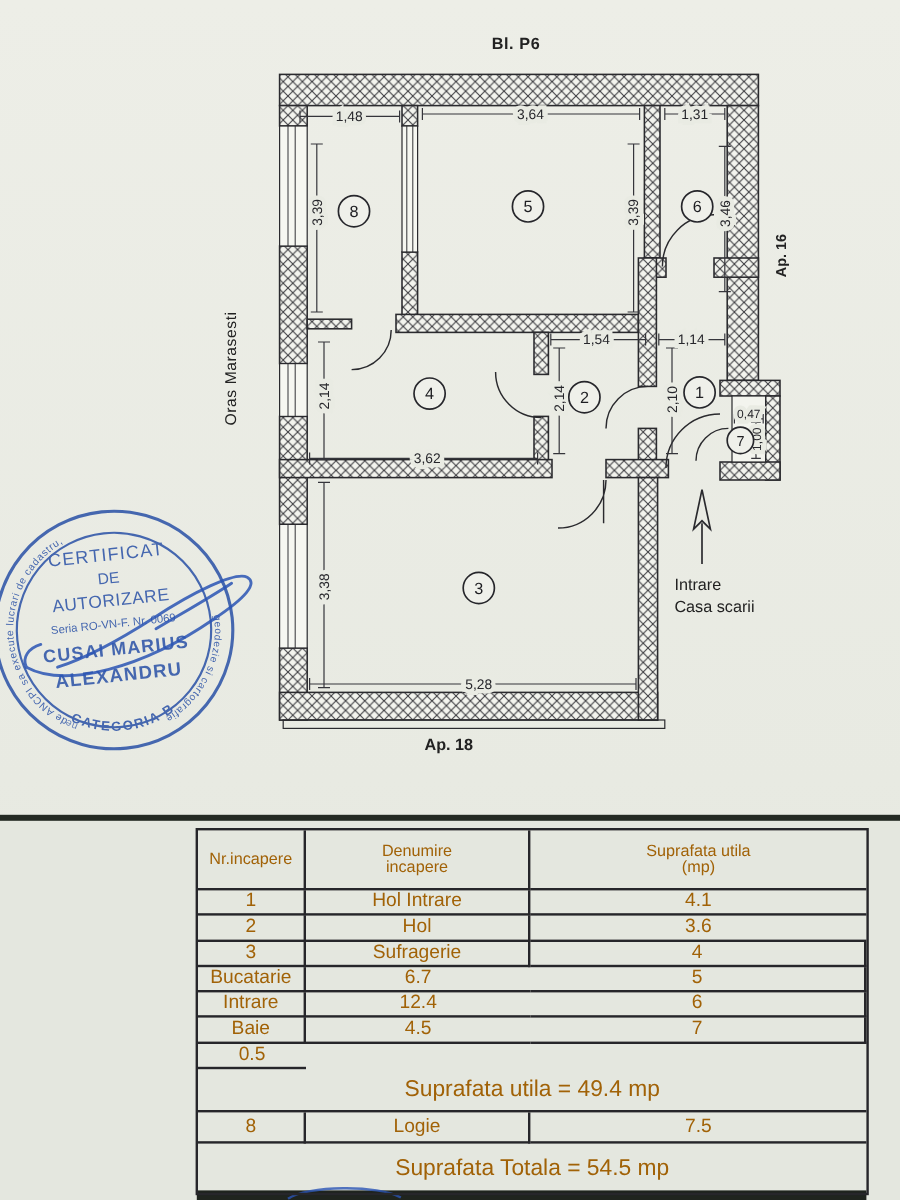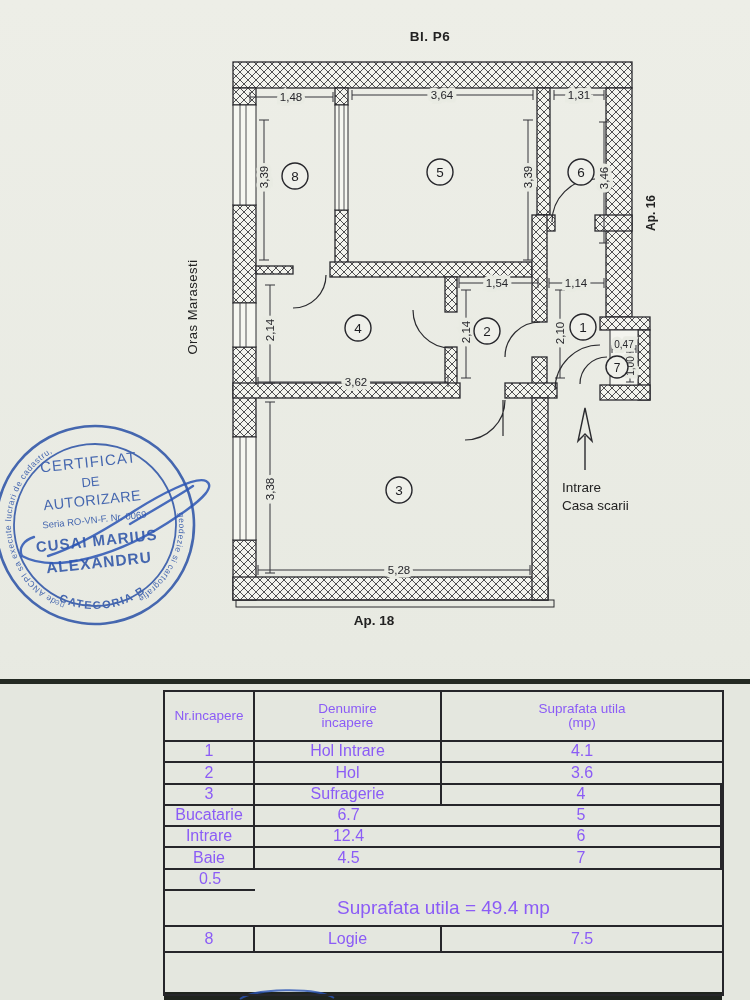--- a/index.html
+++ b/index.html
@@ -4,21 +4,21 @@
 <style>
   html,body{margin:0;padding:0;}
   .page{position:relative;width:750px;height:1000px;overflow:hidden;
         font-family:"Liberation Sans","DejaVu Sans",sans-serif;background:#e9ebe3;}
   svg text{font-family:"Liberation Sans","DejaVu Sans",sans-serif;}
   .scan-svg{position:absolute;left:0;top:0;}
   
   .area-table{position:absolute;left:163px;top:690px;width:557px;
               display:grid;grid-template-columns:90px 187px 280px;
               grid-template-rows:50px repeat(7,21.3px) 36px 26px 41px;
-              border:2px solid #26262a;color:#8b5cf6;background:transparent;}
+              border:2px solid #26262a;color:#a16207;background:transparent;}
   .cell{display:flex;align-items:center;justify-content:center;text-align:center;
         border-right:2px solid #26262a;border-bottom:2px solid #26262a;
         font-size:16px;line-height:1.05;box-sizing:border-box;}
   .cell.lastcol{border-right:none;justify-content:center;}
   .cell.lastrow{border-bottom:none;}
   .cell.merged{grid-column:1 / -1;font-size:19px;font-weight:500;border-right:none;}
   .cell.hdr{font-size:13.5px;font-weight:400;flex-direction:column;}
 </style>
 </head>
 <body>
@@ -239,14 +239,15 @@
       <div class="cell lastcol">12.4</div>
       <div class="cell ">6</div>
       <div class="cell ">Baie</div>
       <div class="cell lastcol">4.5</div>
       <div class="cell ">7</div>
       <div class="cell lastcol">0.5</div>
       <div class="cell merged">Suprafata utila = 49.4 mp</div>
       <div class="cell ">8</div>
       <div class="cell ">Logie</div>
       <div class="cell lastcol">7.5</div>
+      <div class="cell merged lastrow">Suprafata Totala = 54.5 mp</div>
     </div>
 </div>
 
 </body></html>

